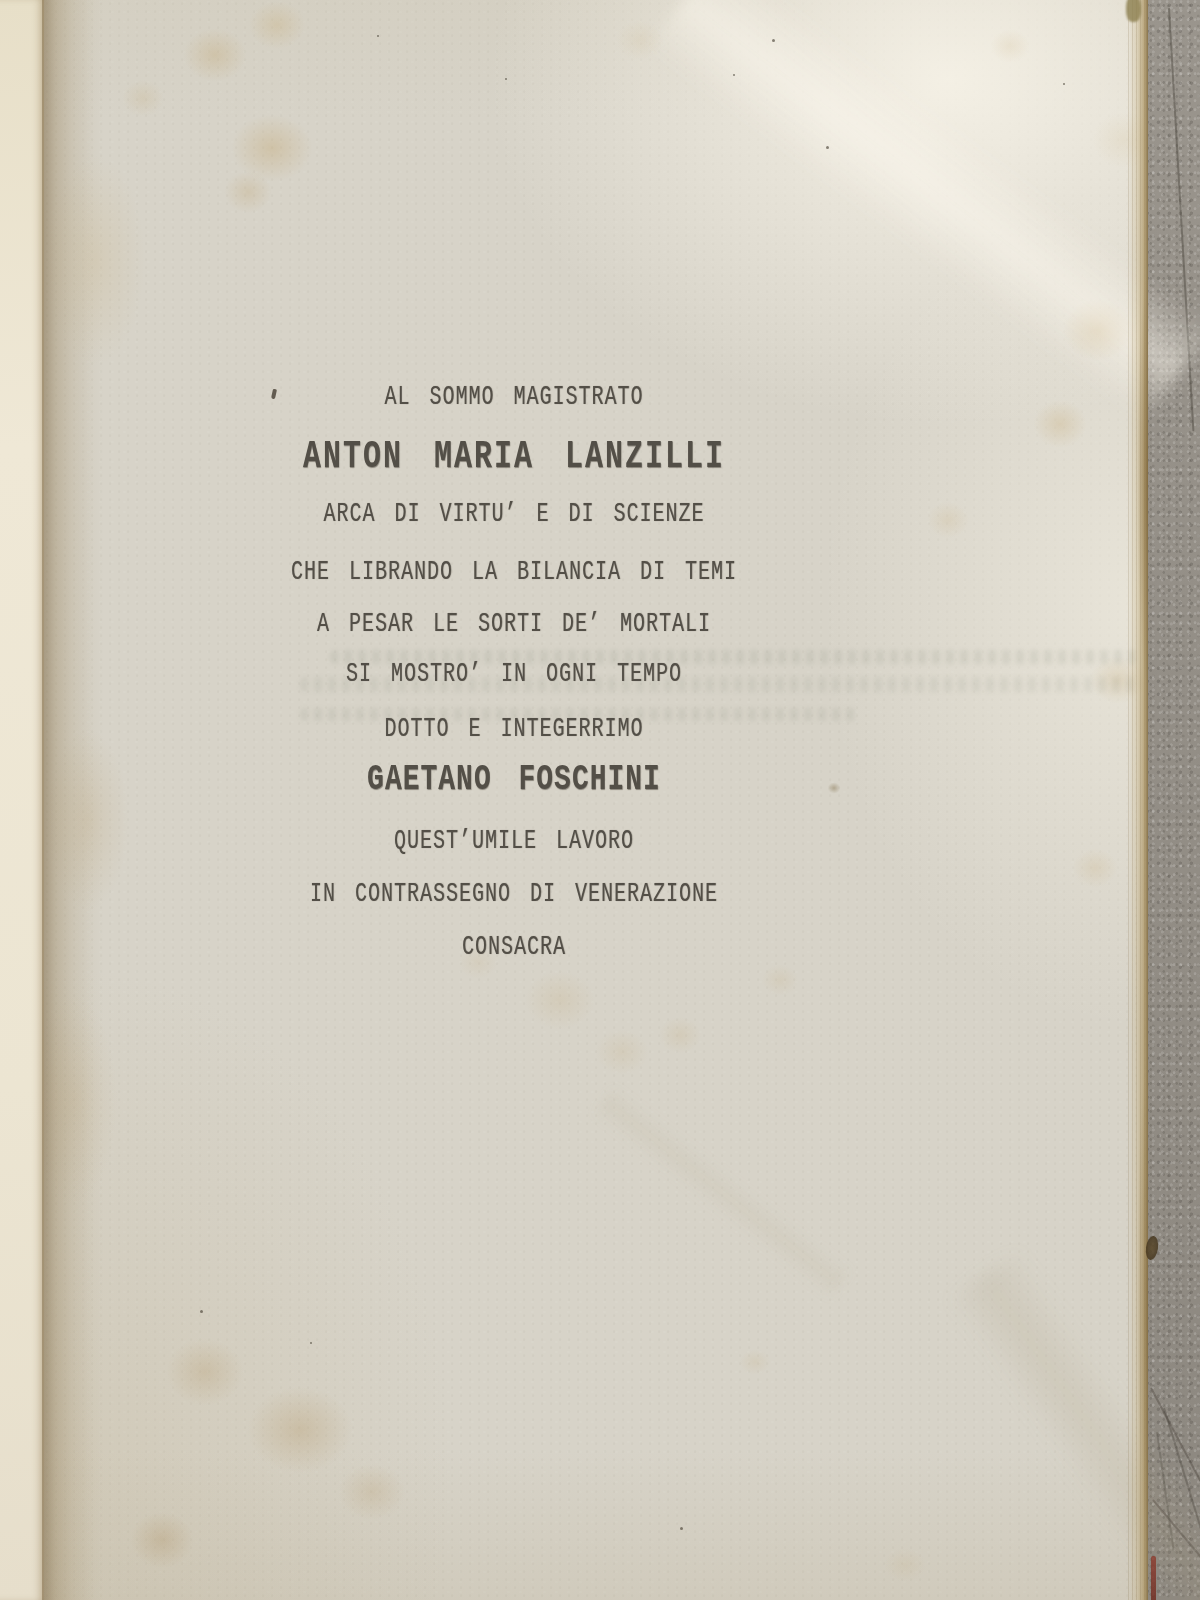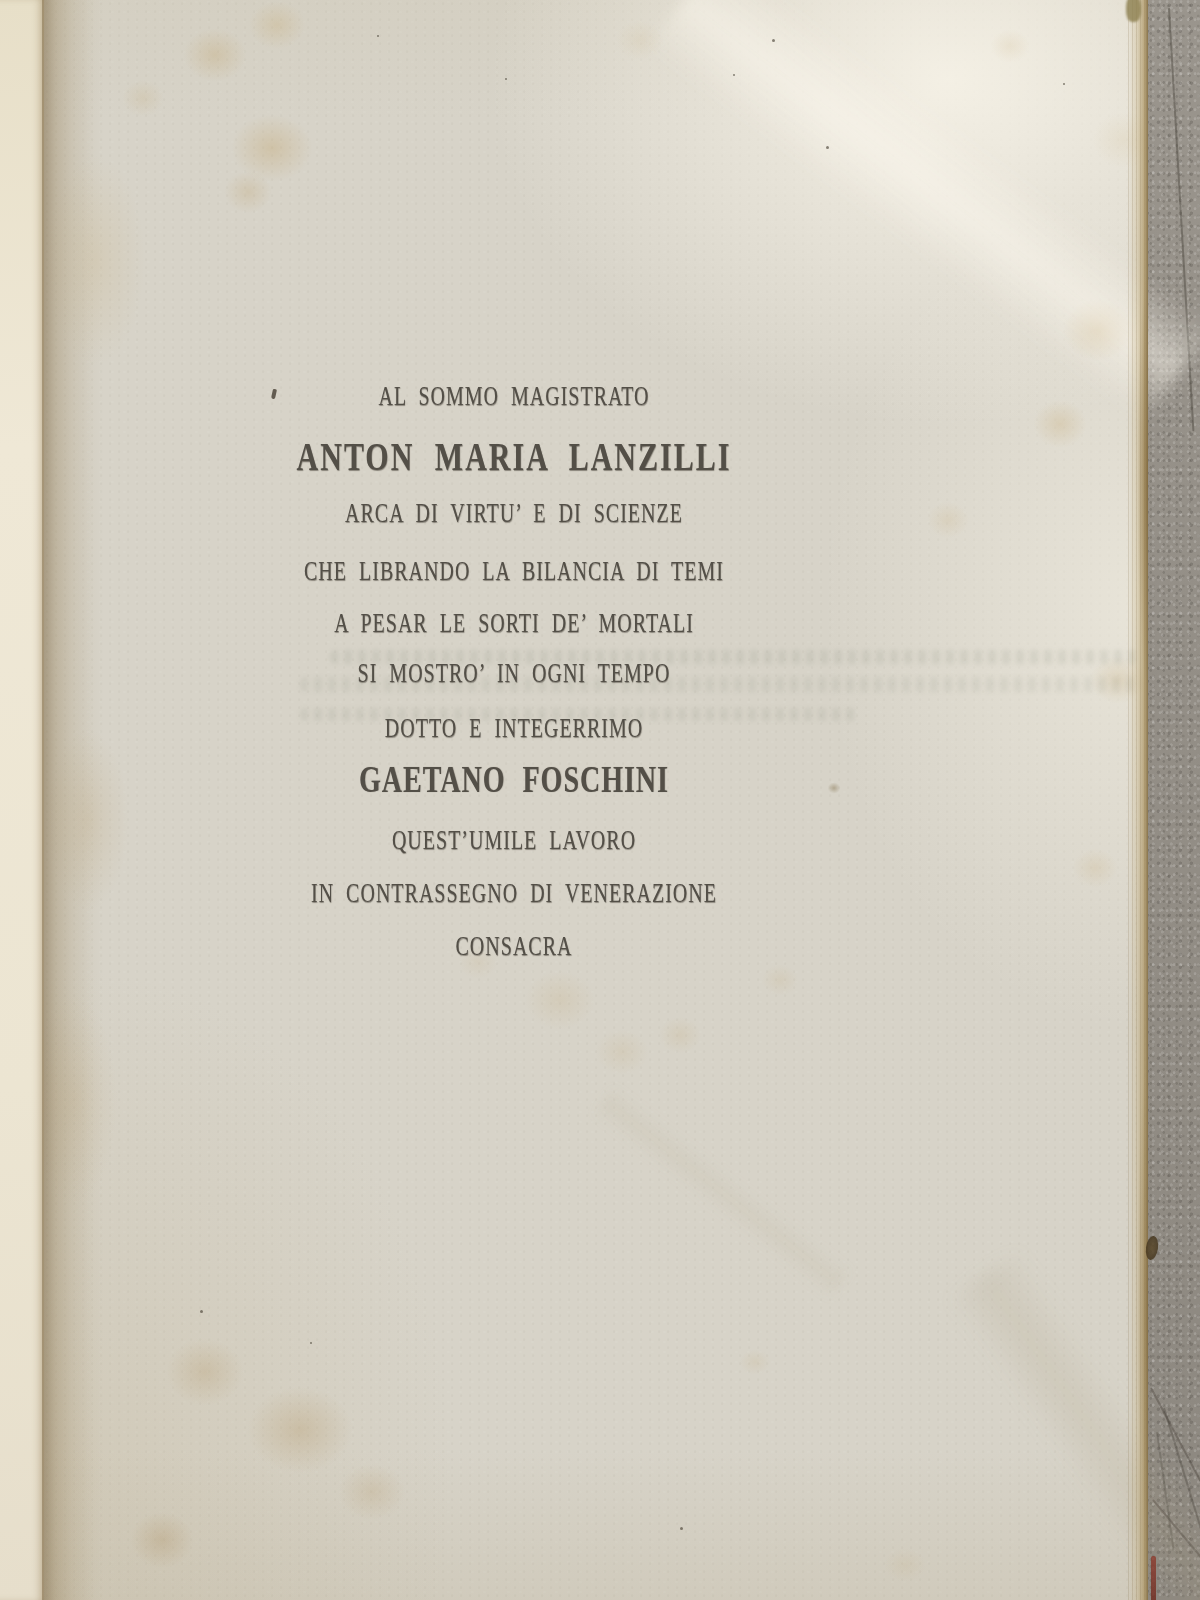--- a/index.html
+++ b/index.html
@@ -1,21 +1,21 @@
 <!DOCTYPE html>
 <html style="--paper: #d7d3c8; --paper-bright: #eeeadd; --underpages: #ece5d1; --background-surface: #95908a; --ink: #45413a; --foxing: #bf9f63; --fore-edge: #ab8f5c; --red-mark: #8c3a2c; --scratch: #4a443c;"><head>
 <meta charset="utf-8">
 <style>
   html,body{margin:0;padding:0;}
   body{
     width:1200px;height:1600px;overflow:hidden;position:relative;
     font-family:"Liberation Serif", serif;
     background:var(--background-surface,#95908a);
   }
-  .photo{position:absolute;inset:0;}
+  .photo{position:absolute;inset:0;font-family:Liberation Mono, monospace;}
 
   
   .bg{
     position:absolute;inset:0;
     background-color:var(--background-surface,#95908a);
     background-image:
       radial-gradient(circle at 30% 40%, rgba(58,54,48,.22) 0 1.4px, rgba(58,54,48,0) 2px),
       radial-gradient(circle at 72% 18%, rgba(255,255,255,.16) 0 1px, rgba(255,255,255,0) 1.7px),
       radial-gradient(circle at 52% 78%, rgba(50,46,40,.18) 0 1px, rgba(50,46,40,0) 1.6px),
       radial-gradient(circle at 14% 72%, rgba(255,255,255,.13) 0 1.2px, rgba(255,255,255,0) 1.9px),

